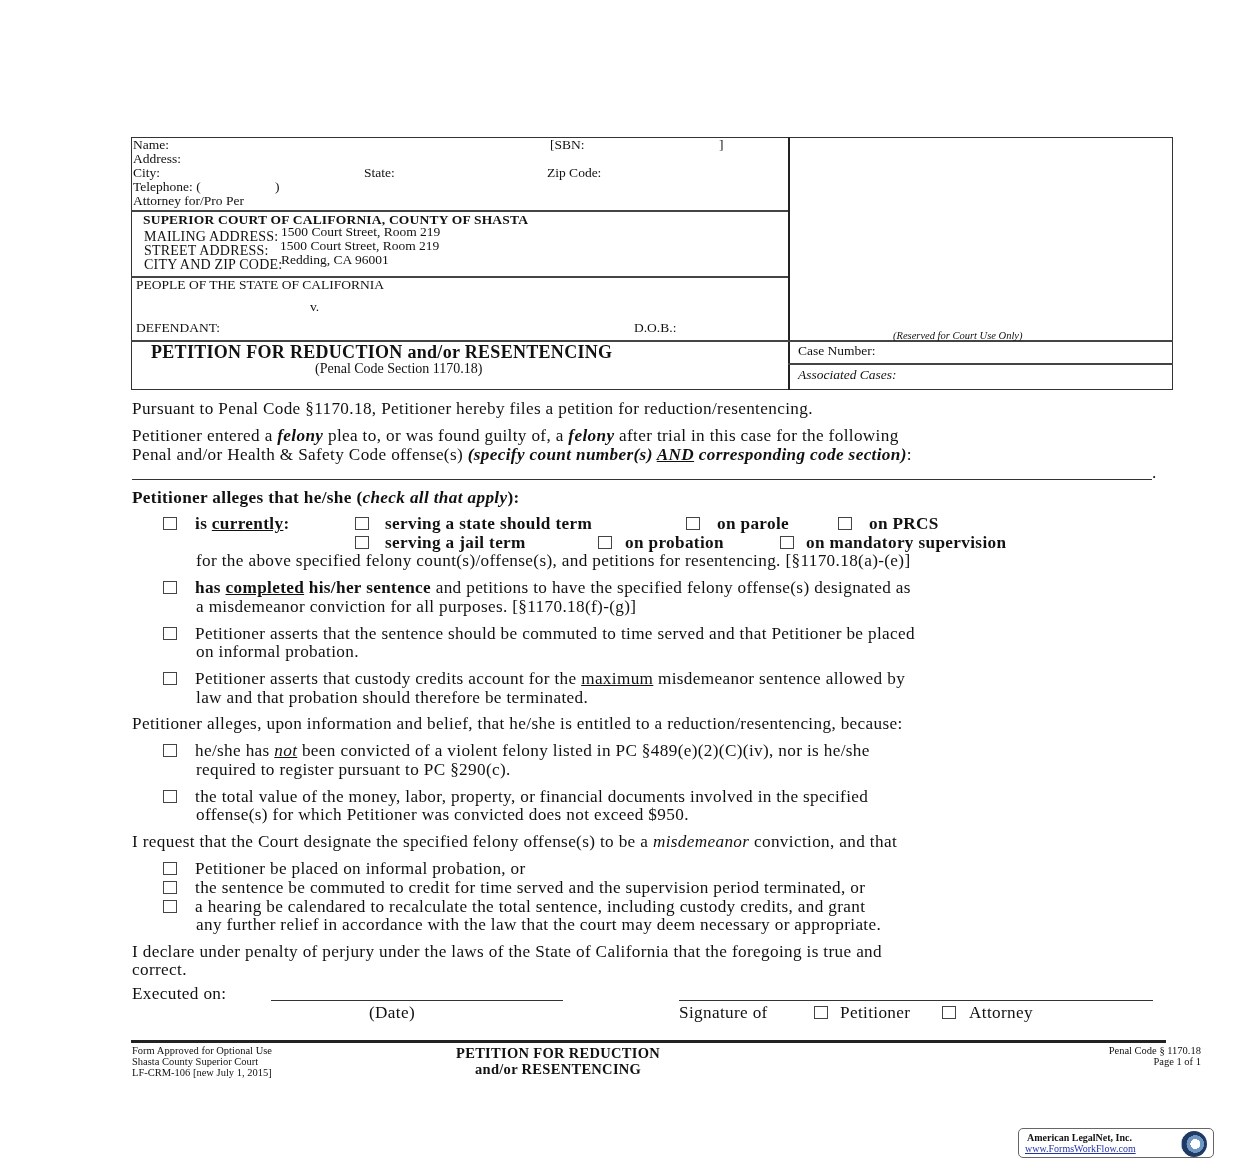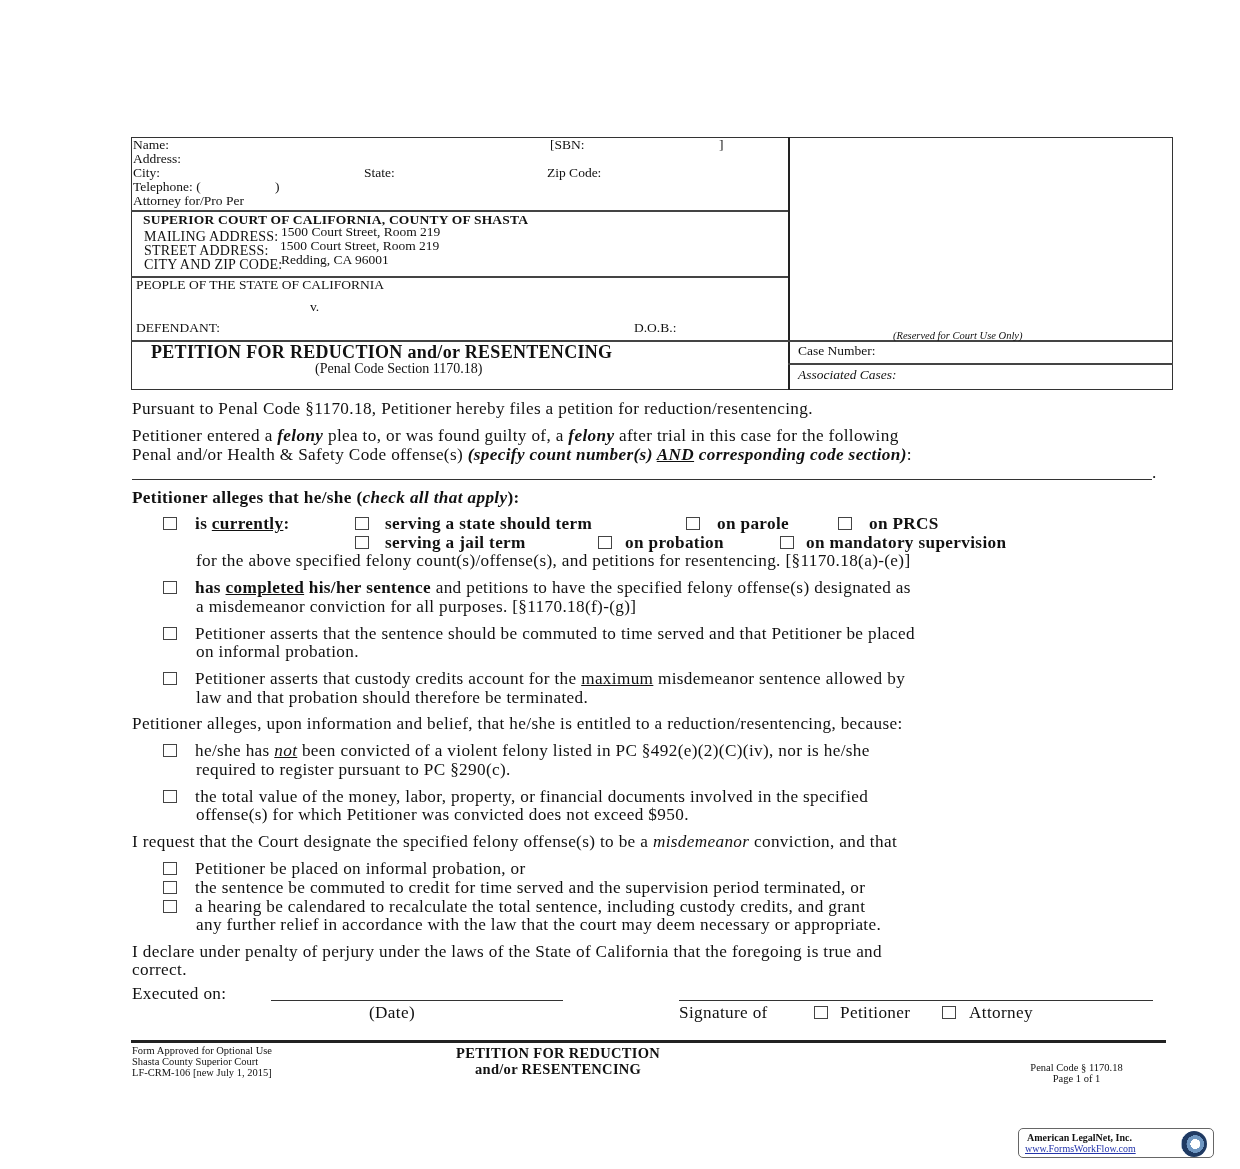--- a/index.html
+++ b/index.html
@@ -133,21 +133,21 @@
 <div class="cb" style="left:163px;top:672px;"></div>
 <div class="abs body-text" style="left:195px;top:669px;">
   <span>Petitioner asserts that custody credits account for the </span><span class="u">maximum</span><span> misdemeanor sentence allowed by</span>
 </div>
 <span class="abs body-text" style="left:196px;top:688px;">law and that probation should therefore be terminated.</span>
 
 <span class="abs body-text" style="left:132px;top:714px;">Petitioner alleges, upon information and belief, that he/she is entitled to a reduction/resentencing, because:</span>
 
 <div class="cb" style="left:163px;top:744px;"></div>
 <div class="abs body-text" style="left:195px;top:741px;">
-  <span>he/she has </span><span class="italic u">not</span><span> been convicted of a violent felony listed in PC §492(e)(2)(C)(iv), nor is he/she</span>
+  <span>he/she has </span><span class="italic u">not</span><span> been convicted of a violent felony listed in PC §489(e)(2)(C)(iv), nor is he/she</span>
 </div>
 <span class="abs body-text" style="left:196px;top:760px;">required to register pursuant to PC §290(c).</span>
 
 <div class="cb" style="left:163px;top:790px;"></div>
 <span class="abs body-text" style="left:195px;top:787px;">the total value of the money, labor, property, or financial documents involved in the specified</span>
 <span class="abs body-text" style="left:196px;top:805px;">offense(s) for which Petitioner was convicted does not exceed $950.</span>
 
 <div class="abs body-text" style="left:132px;top:832px;">
   <span>I request that the Court designate the specified felony offense(s) to be a </span><span class="italic">misdemeanor</span><span> conviction, and that</span>
 </div>
@@ -177,21 +177,21 @@
 <div class="rule-thick" style="top:1040px;"></div>
 <div class="abs footer-small" style="left:132px;top:1045px;">
   <div>Form Approved for Optional Use</div>
   <div>Shasta County Superior Court</div>
   <div>LF-CRM-106 [new July 1, 2015]</div>
 </div>
 <div class="abs footer-title" style="left:456px;top:1045px;">
   <div>PETITION FOR REDUCTION</div>
   <div style="padding-left:19px;">and/or RESENTENCING</div>
 </div>
-<div class="abs footer-small" style="left:1000px;top:1045px;width:153px;text-align:center;margin-top:17px;">
+<div class="abs footer-small" style="left:1048px;top:1045px;width:153px;text-align:right;">
   <div>Penal Code § 1170.18</div>
   <div>Page 1 of 1</div>
 </div>
 
 <div class="logo-box">
   <span class="logo-name">American LegalNet, Inc.</span>
   <span class="logo-url">www.FormsWorkFlow.com</span>
   <span class="logo-globe"></span>
 </div>
 

